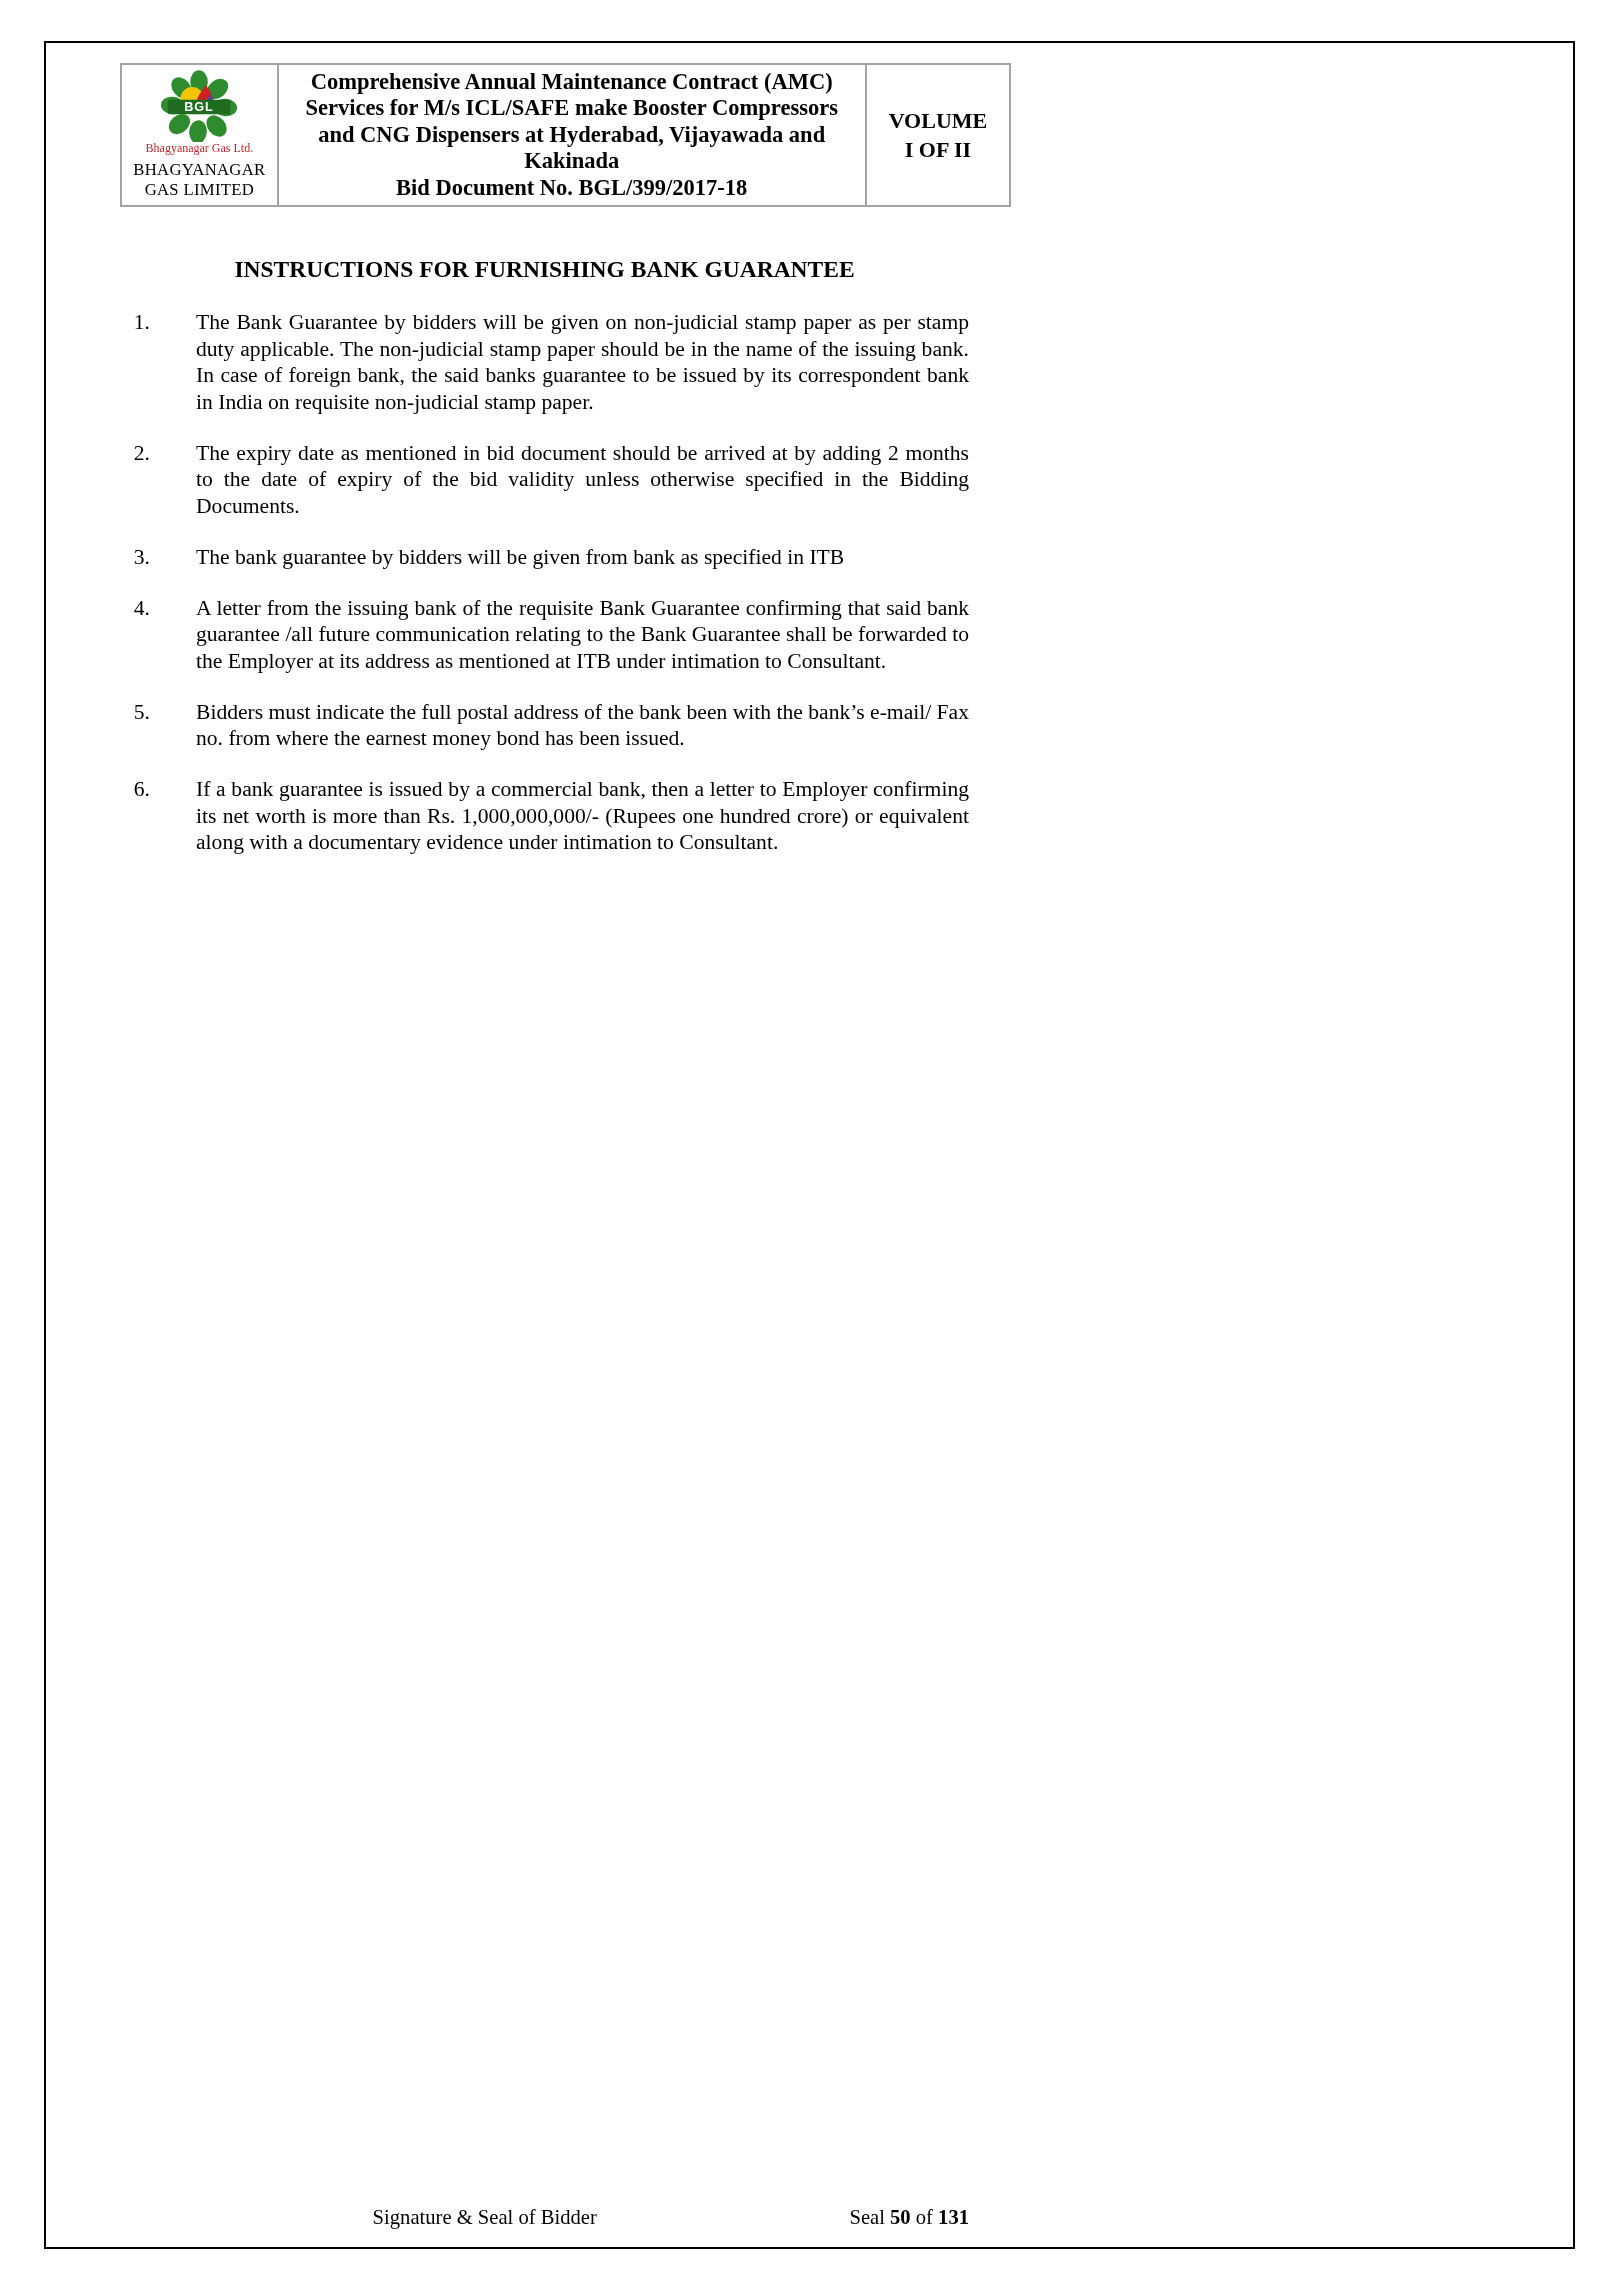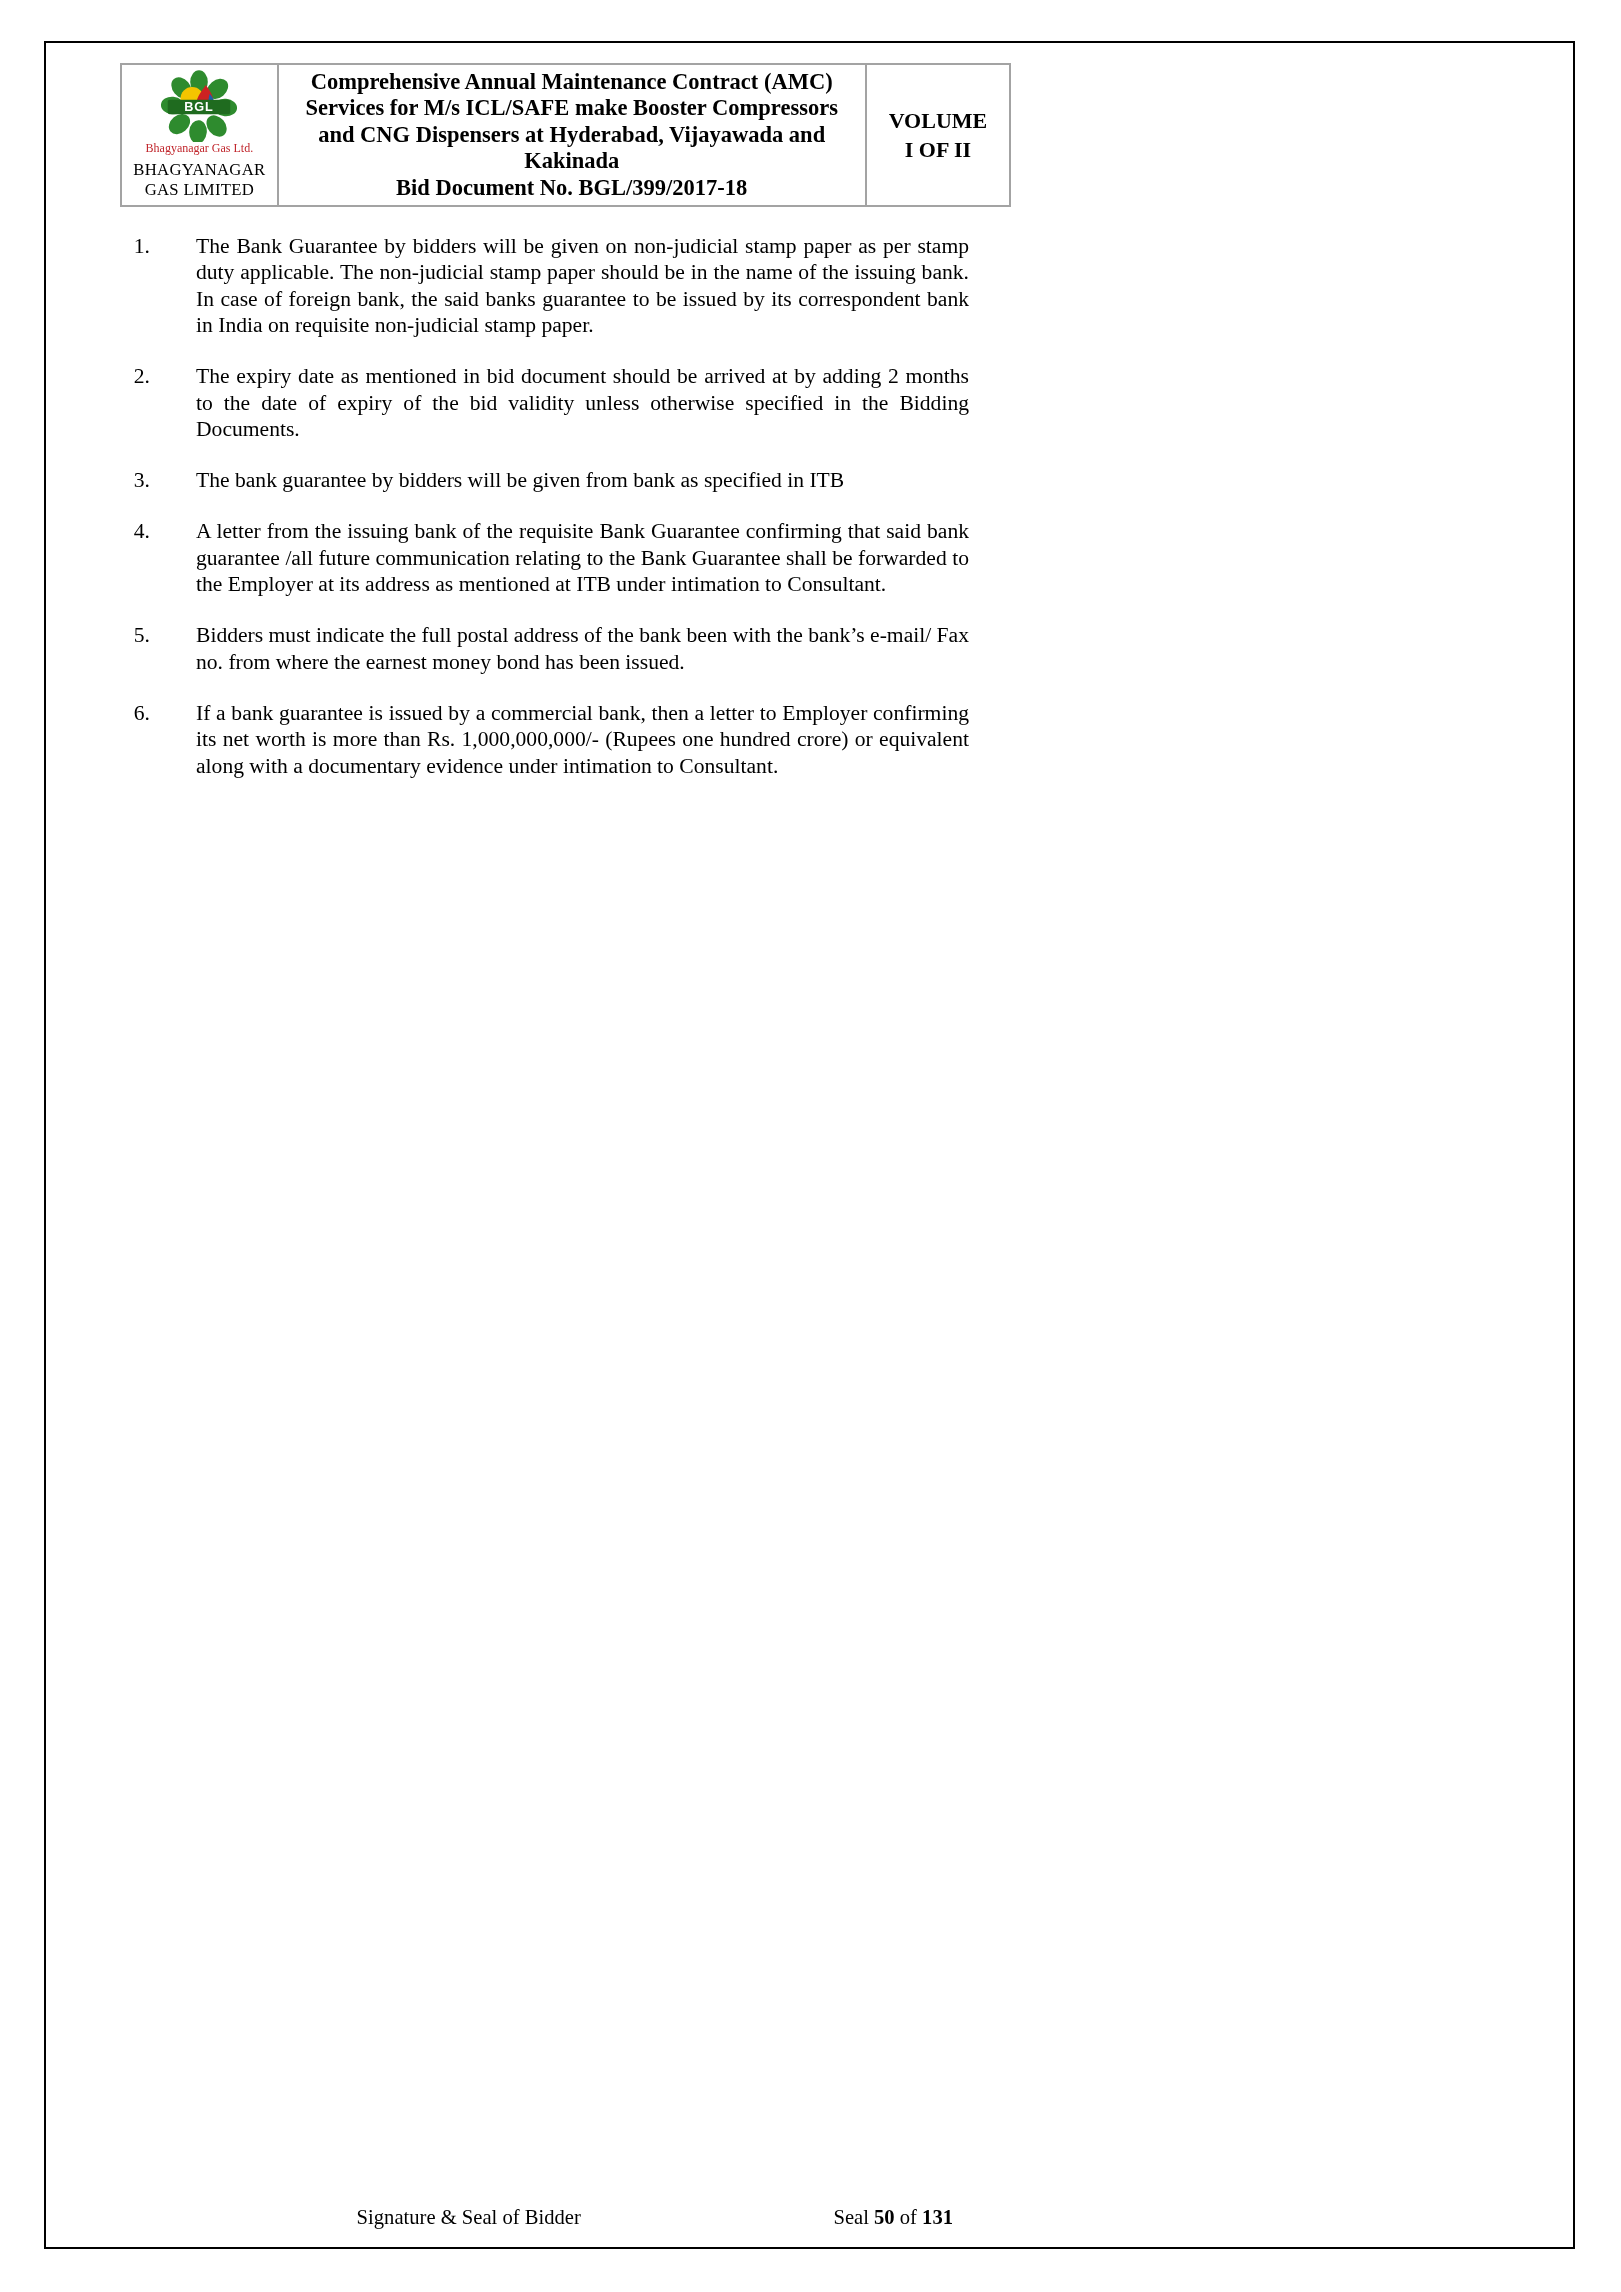--- a/index.html
+++ b/index.html
@@ -91,21 +91,21 @@
     width: 76px;
     box-sizing: border-box;
     padding-left: 13.7px;
   }
   .item-text {
     flex: 1;
     text-align: justify;
   }
   .footer {
     position: absolute;
-    left: 104px; top: 2205px;
+    left: 120px; top: 2205px;
     width: 849px;
     display: flex;
     align-items: baseline;
     font-size: 20.6px;
     line-height: 25.5px;
   }
   .signature-label { flex: 1; text-align: center; }
   .page-indicator { white-space: nowrap; }
   .b { font-weight: bold; }
 </style>
@@ -148,20 +148,21 @@
 Services for M/s ICL/SAFE make Booster Compressors
 and CNG Dispensers at Hyderabad, Vijayawada and
 Kakinada
 Bid Document No. BGL/399/2017-18</td>
         <td class="volume-cell">VOLUME
 I OF II</td>
       </tr>
     </tbody>
       </table>
 
+    <div class="section-heading">INSTRUCTIONS FOR FURNISHING BANK GUARANTEE</div>
 
     <div class="instruction-list">
 
       <div class="list-item">
         <div class="item-number">1.</div>
         <div class="item-text">The Bank Guarantee by bidders will be given on non-judicial stamp paper as per stamp duty applicable. The non-judicial stamp paper should be in the name of the issuing bank. In case of foreign bank, the said banks guarantee to be issued by its correspondent bank in India on requisite non-judicial stamp paper.</div>
       </div>
 
       <div class="list-item">
         <div class="item-number">2.</div>

